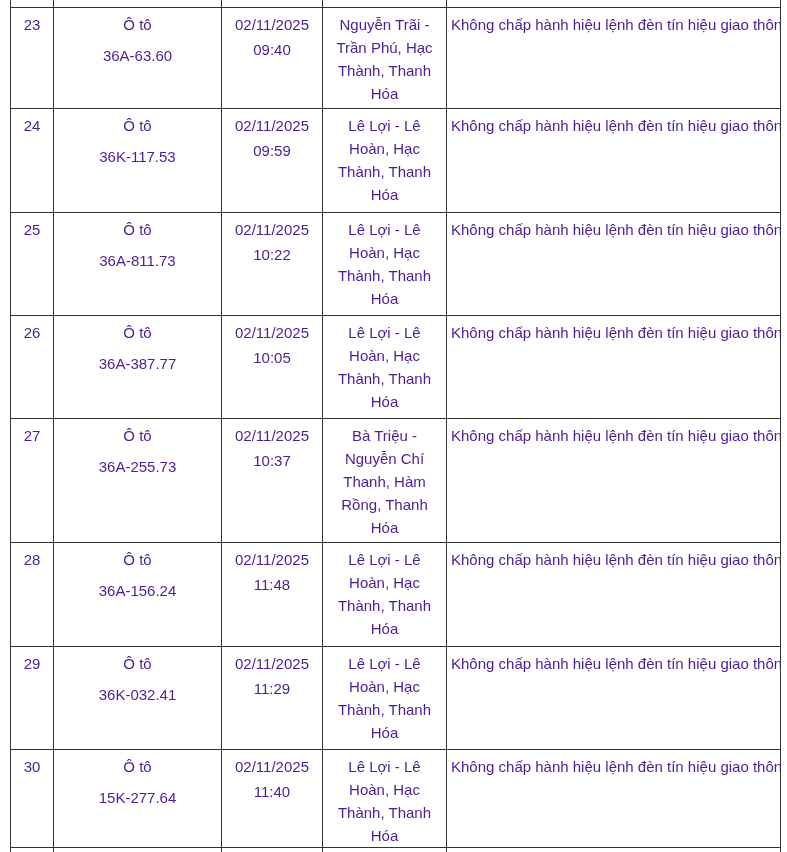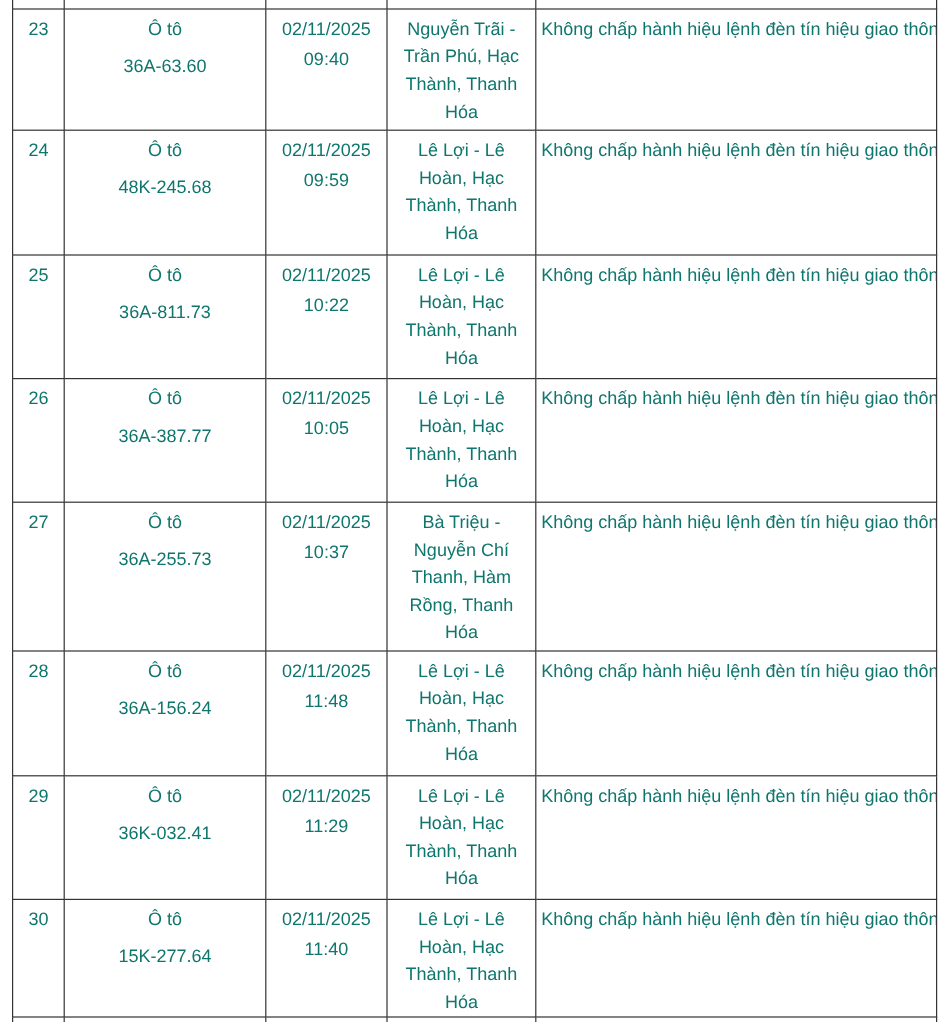--- a/index.html
+++ b/index.html
@@ -4,21 +4,21 @@
 <style>
   html, body { margin: 0; padding: 0; background: #ffffff; }
   .screen {
     position: relative;
     width: 787px;
     height: 852px;
     background: #ffffff;
     overflow: hidden;
     font-family: "Liberation Sans", sans-serif;
     font-size: 15px;
-    color: #0f766e;
+    color: #4c1d95;
   }
   table.violations {
     position: absolute;
     left: 10px;
     top: 0;
     width: 770px;
     border-collapse: collapse;
     table-layout: fixed;
   }
   table.violations td {
@@ -80,21 +80,21 @@
           <td class="col-violation">
             <div>Không chấp hành hiệu lệnh đèn tín hiệu giao thông</div>
           </td>
         </tr>
         <tr style="height: 104px; padding-left: 12px;">
           <td class="col-no">
             <div>24</div>
           </td>
           <td class="col-vehicle">
             <div>Ô tô</div>
-            <div class="plate-line">48K-245.68</div>
+            <div class="plate-line">36K-117.53</div>
           </td>
           <td class="col-datetime">
             <div>02/11/2025</div>
             <div class="time-line">09:59</div>
           </td>
           <td class="col-location">
             <div>Lê Lợi - Lê Hoàn, Hạc Thành, Thanh Hóa</div>
           </td>
           <td class="col-violation">
             <div>Không chấp hành hiệu lệnh đèn tín hiệu giao thông</div>

